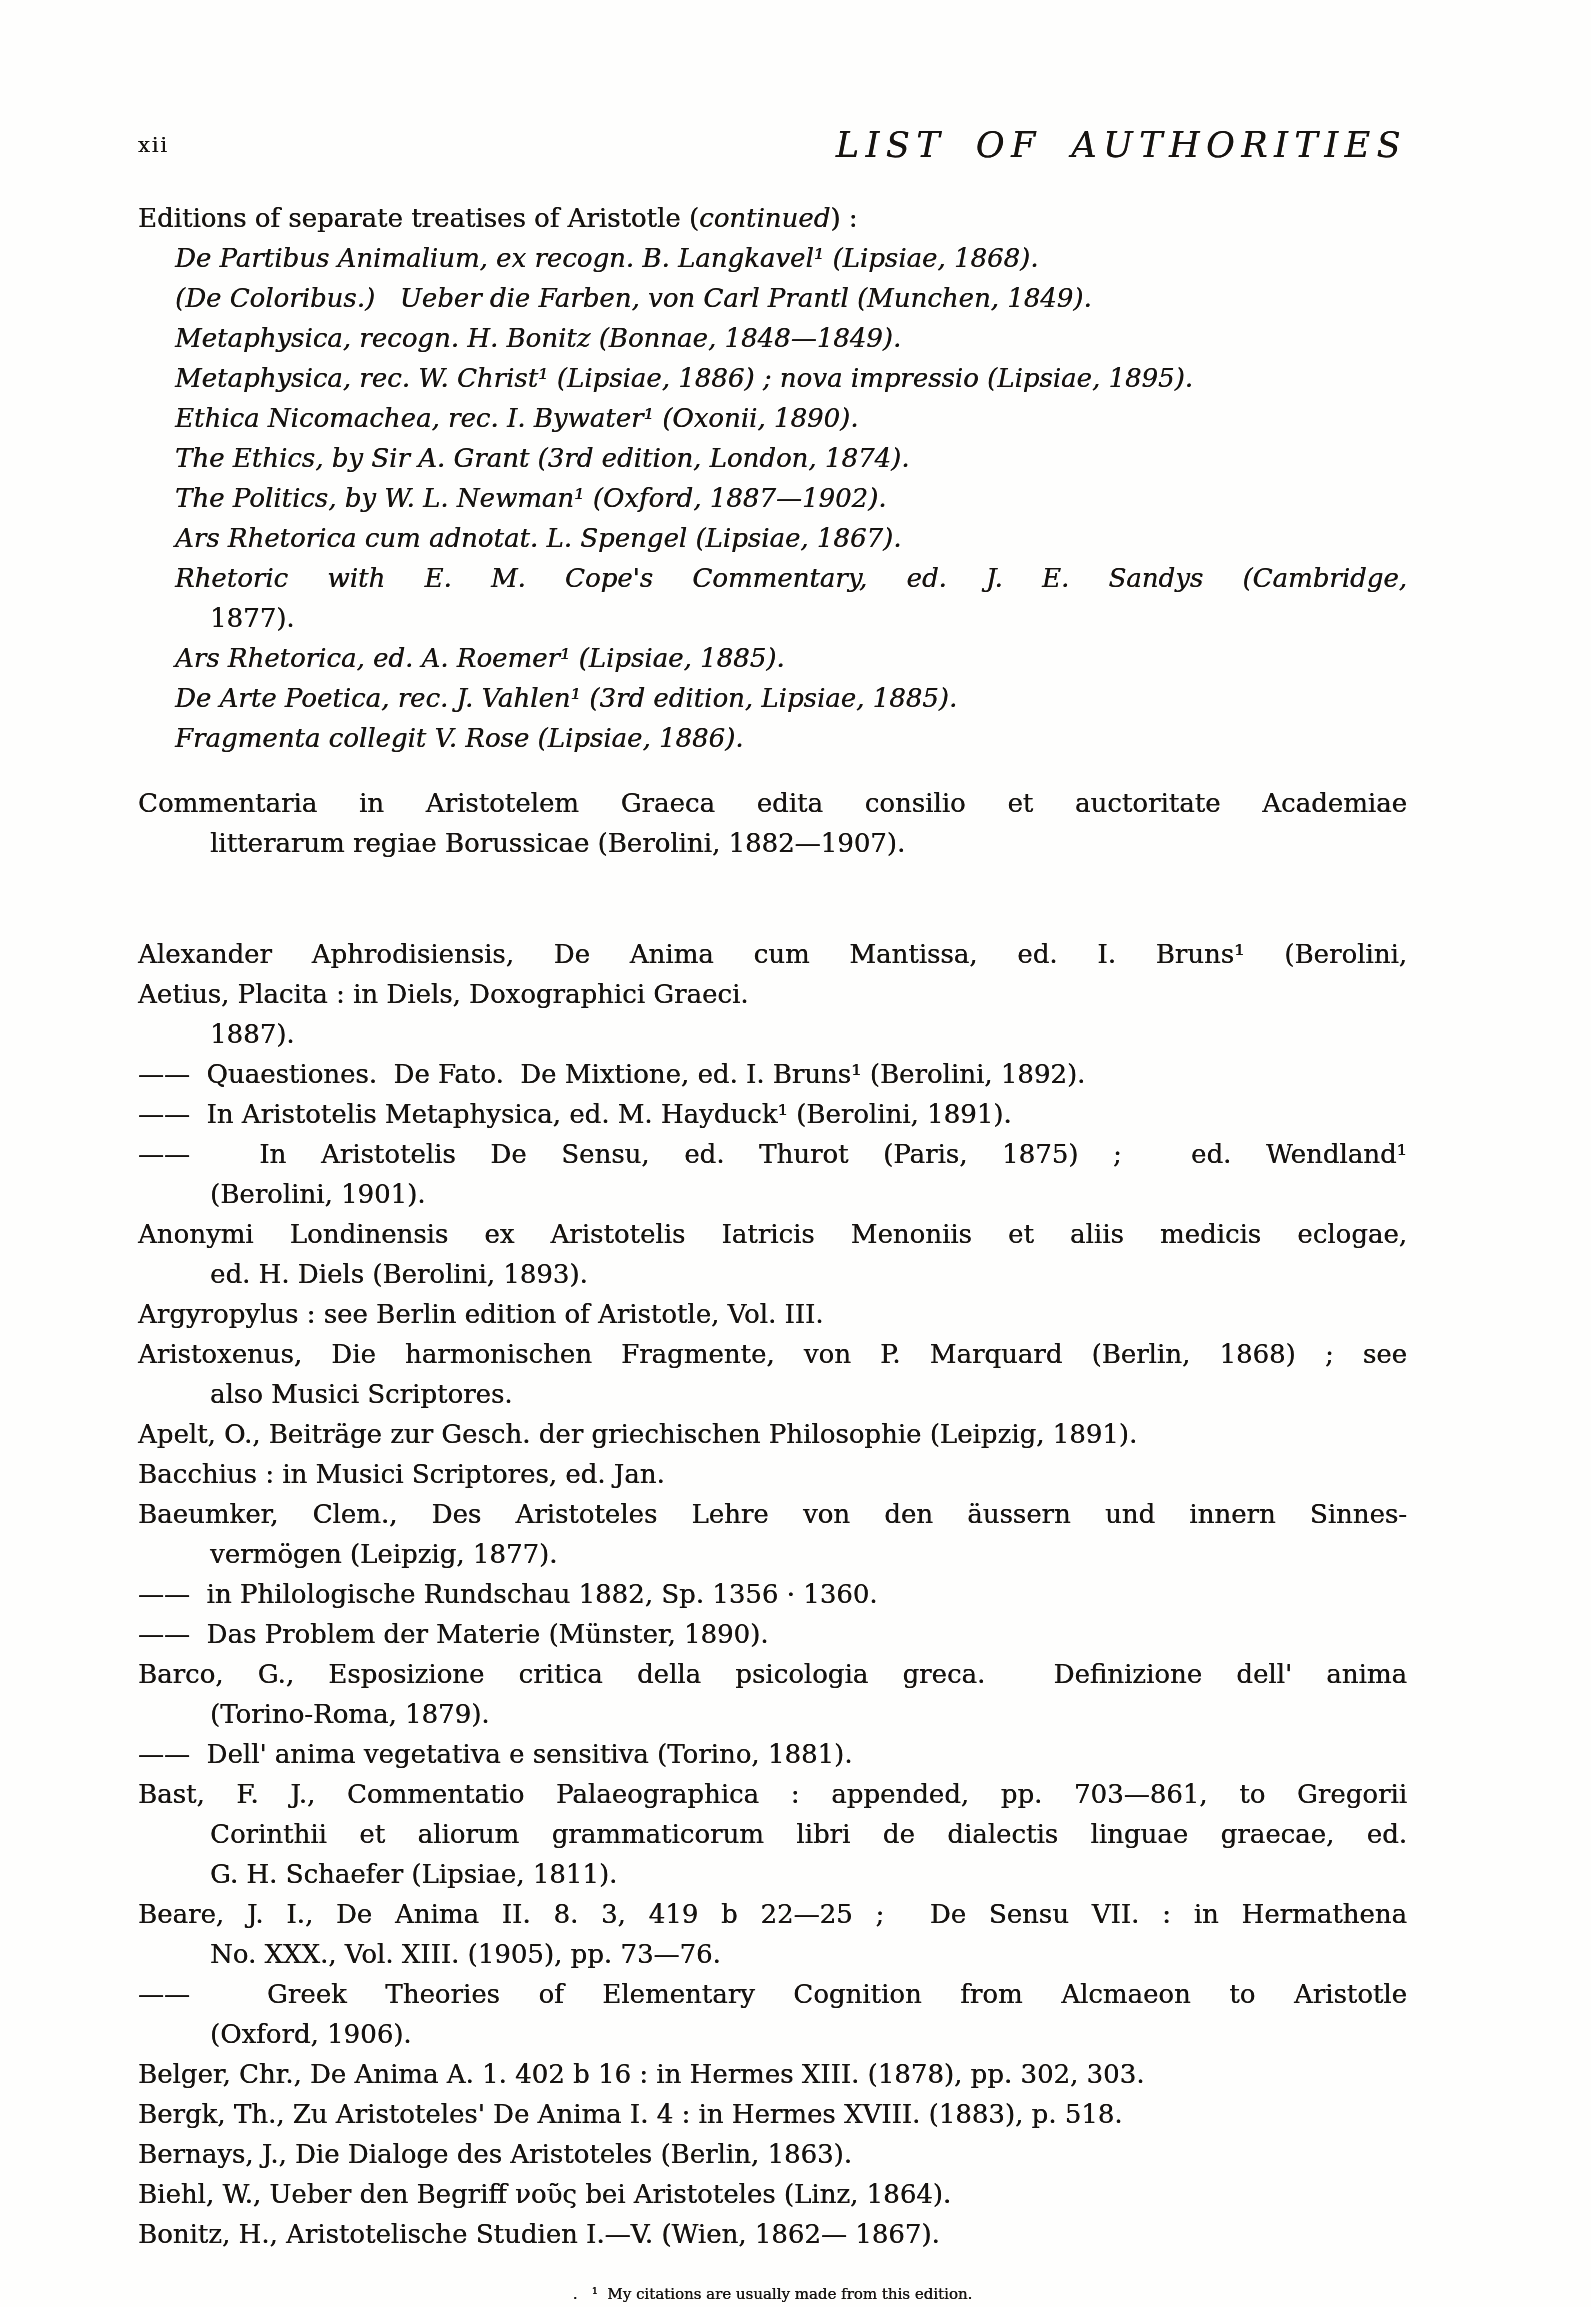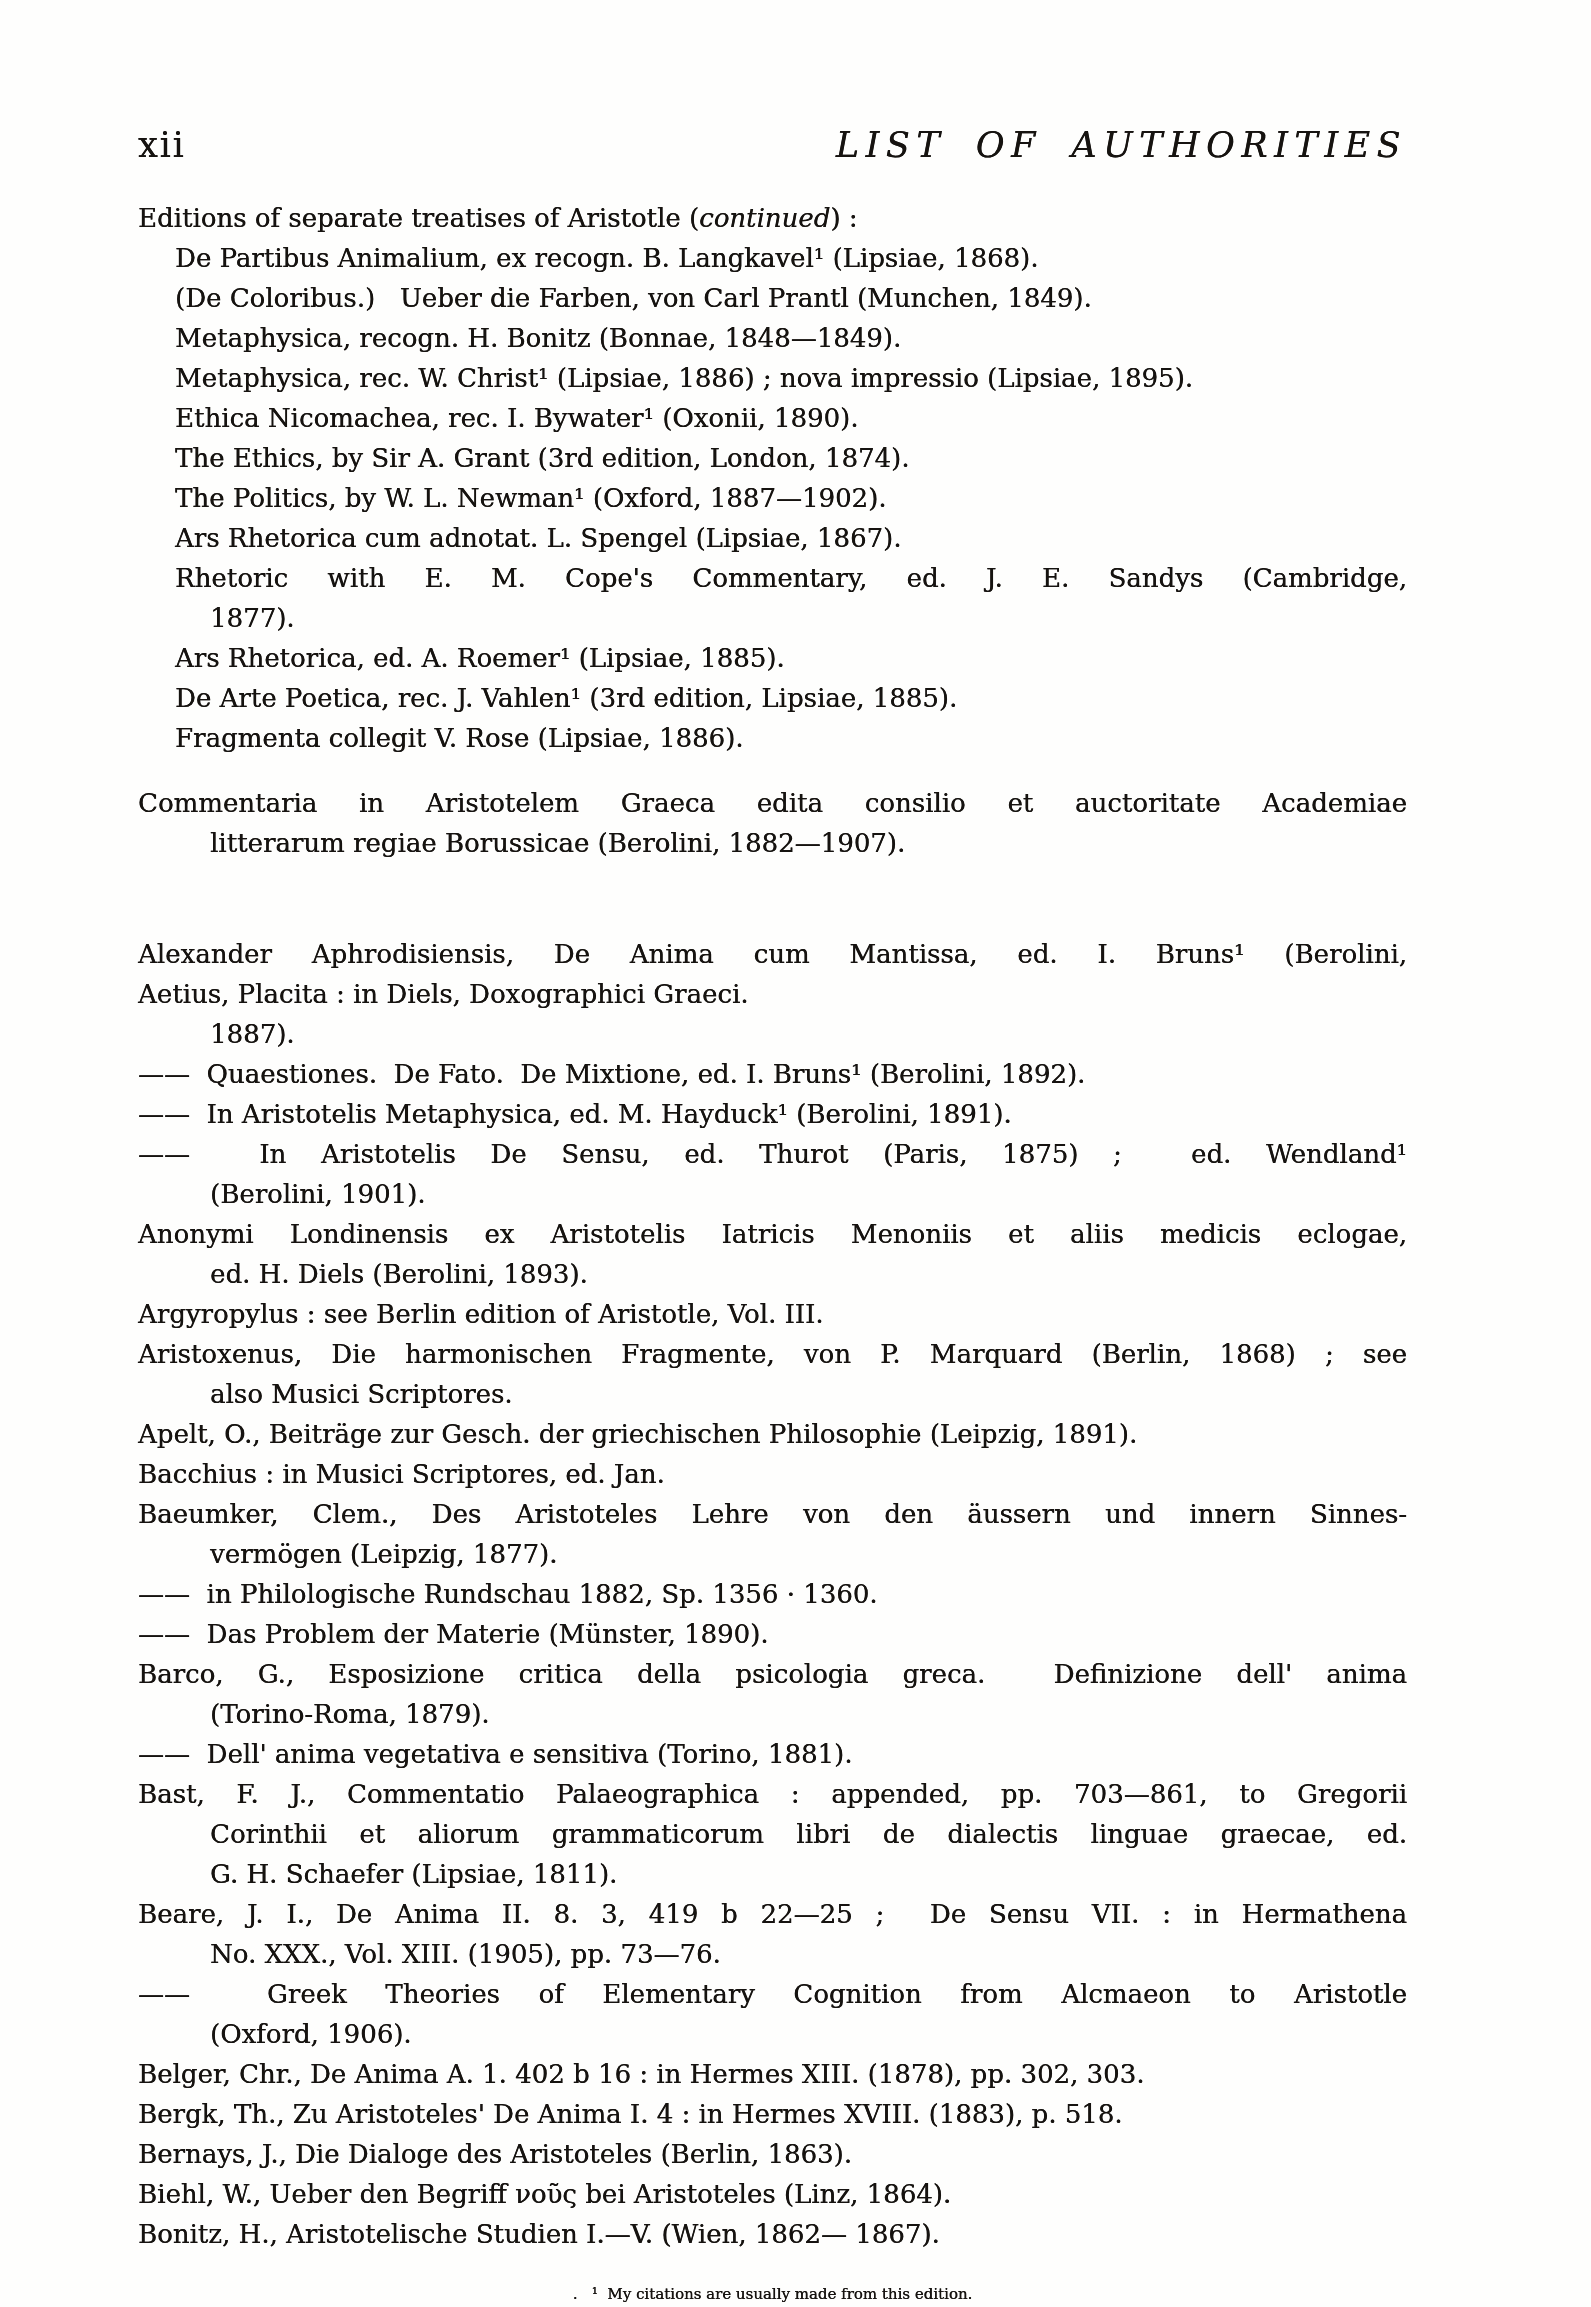--- a/index.html
+++ b/index.html
@@ -23,36 +23,36 @@
   }
   .page-header {
     position: relative;
     height: 40px;
     margin-bottom: 33px;
   }
   .page-number {
     position: absolute;
     left: 0;
     bottom: 0;
-    font-size: 35px;
+    font-size: 21px;
     letter-spacing: 1.8px;
   }
   .running-title {
     text-align: right;
     font-style: italic;
     font-size: 35px;
     letter-spacing: 6.5px;
     word-spacing: 12px;
     white-space: nowrap;
   }
   .ln {
     white-space: pre-wrap;
     min-height: 40px;
   }
-  .i1 { margin-left: 37px; }
+  .i1 { margin-left: 37px; font-style: italic; }
   .i2 { margin-left: 72px; }
   .j {
     text-align: justify;
     text-align-last: justify;
   }
   .it { font-style: italic; }
   .sec-editions    { margin-bottom: 25px; }
   .sec-commentaria { margin-bottom: 71px; }
   .sec-authorities { margin-bottom: 0; }
   .footnote {

